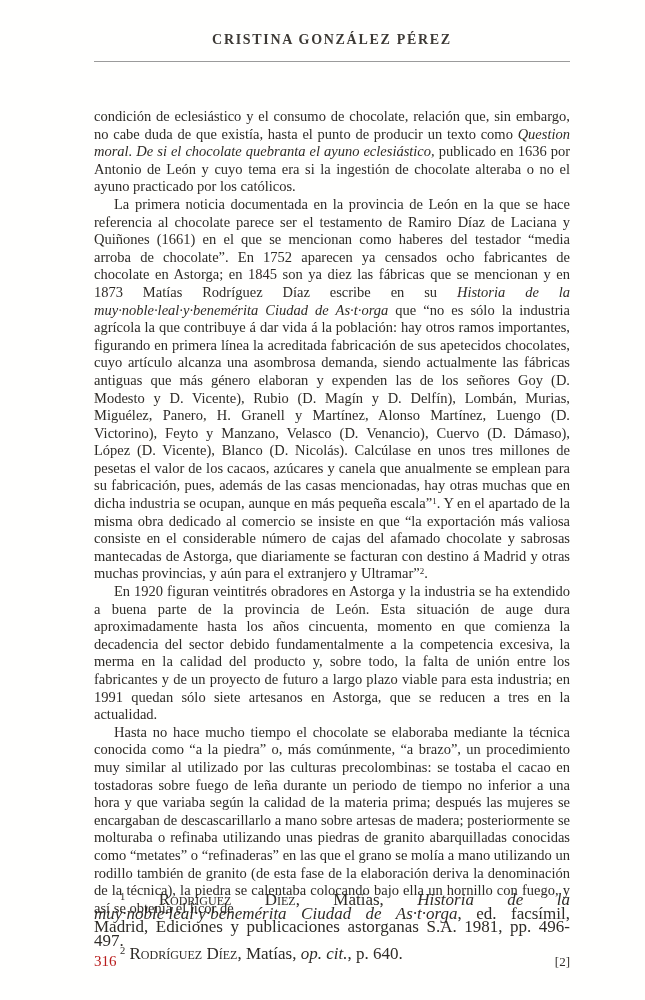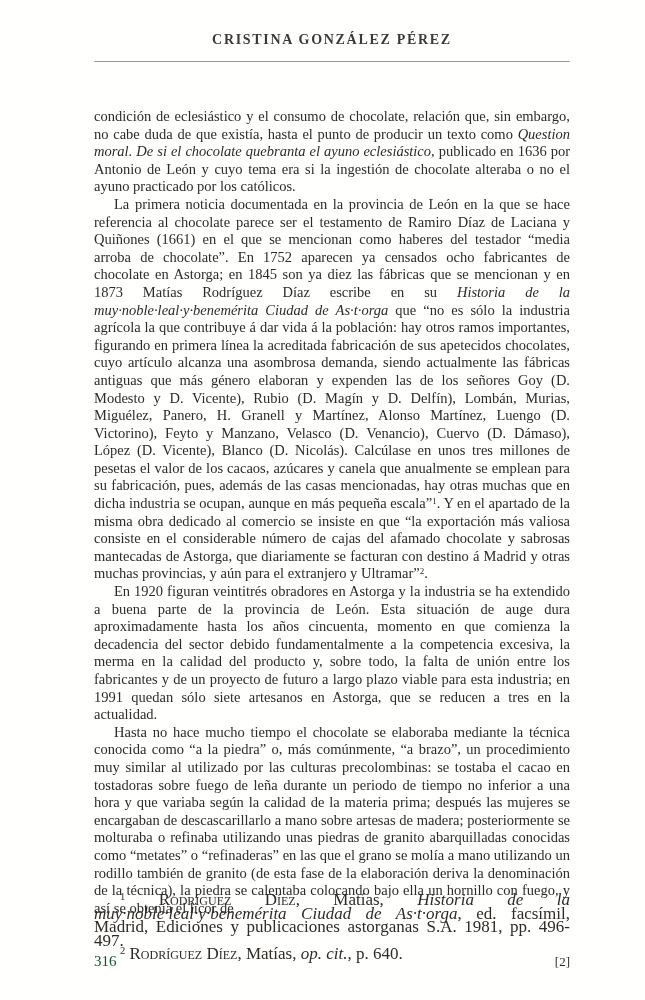--- a/index.html
+++ b/index.html
@@ -79,21 +79,21 @@
   }
   .page-footer {
     position: absolute;
     top: 953px;
     left: 94px;
     width: 476px;
     display: flex;
     justify-content: space-between;
     align-items: baseline;
   }
-  .page-number   { font-size: 15px; color: #14532d; }
+  .page-number   { font-size: 15px; color: #b91c1c; }
   .bracket-number{ font-size: 13px; color: #2e2b27; }
 </style>
 </head>
 <body>
 
 <div class="page">
 
   <div class="running-title">CRISTINA GONZÁLEZ PÉREZ</div>
 
   <div class="header-rule"></div>

